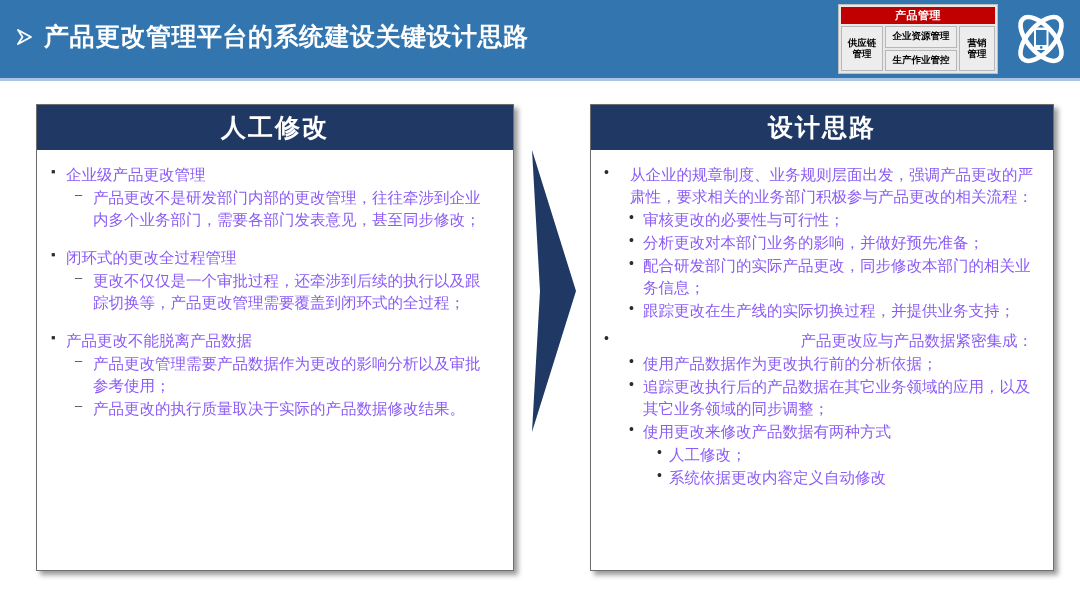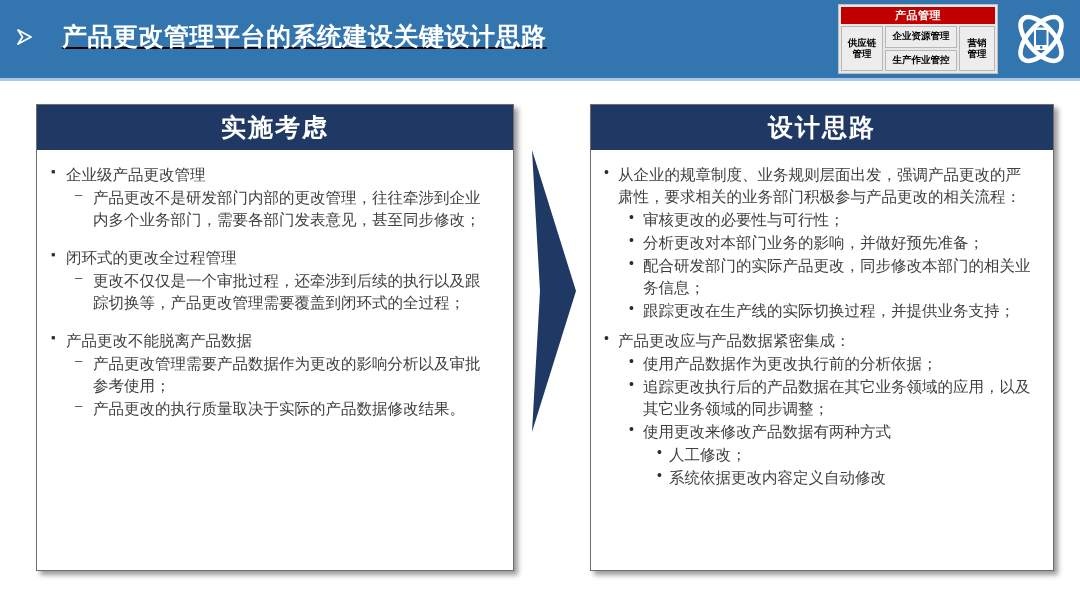--- a/index.html
+++ b/index.html
@@ -27,22 +27,21 @@
     background: #3376AF;
     border-bottom: 3px solid #A9C6E4;
     box-sizing: border-box;
   }
   .title-row {
     position: absolute;
     left: 14px;
     top: 24px;
     display: flex;
     align-items: center;
-    gap: 26px;
-    text-decoration: underline;
+    gap: 8px;
   }
   .title-arrow {
     width: 22px;
     height: 22px;
     flex: 0 0 auto;
     display: block;
   }
   .title-text {
     color: #ffffff;
     font-size: 25px;
@@ -131,21 +130,21 @@
     color: #ffffff;
     font-size: 25px;
     font-weight: bold;
     text-align: center;
     line-height: 45px;
     height: 45px;
     letter-spacing: 2px;
   }
   .panel-body {
     padding: 14px 20px 10px 12px;
-    color: #404040;
+    color: #8b5cf6;
   }
 
   #panel-left  { left: 36px;  top: 104px; width: 478px; height: 467px; }
   #panel-right { left: 590px; top: 104px; width: 464px; height: 467px; }
 
   
   ul.lvl { list-style: none; margin: 0; padding: 0; }
   li.item { position: relative; }
 
   
@@ -178,20 +177,21 @@
     color: #4a4a4a;
   }
   ul.sub-left { margin: 0 0 0 26px; padding: 0; list-style: none; }
   li.group-left + li.group-left { margin-top: 16px; }
 
   
   .R1 {
     font-size: 15.5px;
     line-height: 1.42;
     padding-left: 15px;
+    text-align: right;
   }
   .R1::before {
     content: "\2022";
     position: absolute;
     left: 1px;
     top: -1px;
     font-size: 14px;
     color: #2b2b2b;
   }
   .R2 {
@@ -268,21 +268,21 @@
         <ellipse cx="35" cy="35" rx="13" ry="27" transform="rotate(42 35 35)"></ellipse>
         <ellipse cx="35" cy="35" rx="13" ry="27" transform="rotate(-42 35 35)"></ellipse>
       </g>
       <rect x="28" y="23.5" width="14.5" height="22.5" rx="2" fill="#ffffff"></rect>
       <rect x="30" y="26" width="10.5" height="15" fill="#3376AF"></rect>
       <circle cx="35.2" cy="43.4" r="1.3" fill="#3376AF"></circle>
     </svg>
   </div>
 
   <div class="panel" id="panel-left">
-    <div class="panel-head">实施考虑</div>
+    <div class="panel-head">人工修改</div>
     <div class="panel-body">
       <ul class="lvl">
 
         <li class="item group-left">
           <div class="L1">企业级产品更改管理</div>
           <ul class="sub-left">
             <li class="item L2">产品更改不是研发部门内部的更改管理，往往牵涉到企业内多个业务部门，需要各部门发表意见，甚至同步修改；</li>
           </ul>
         </li>
 

